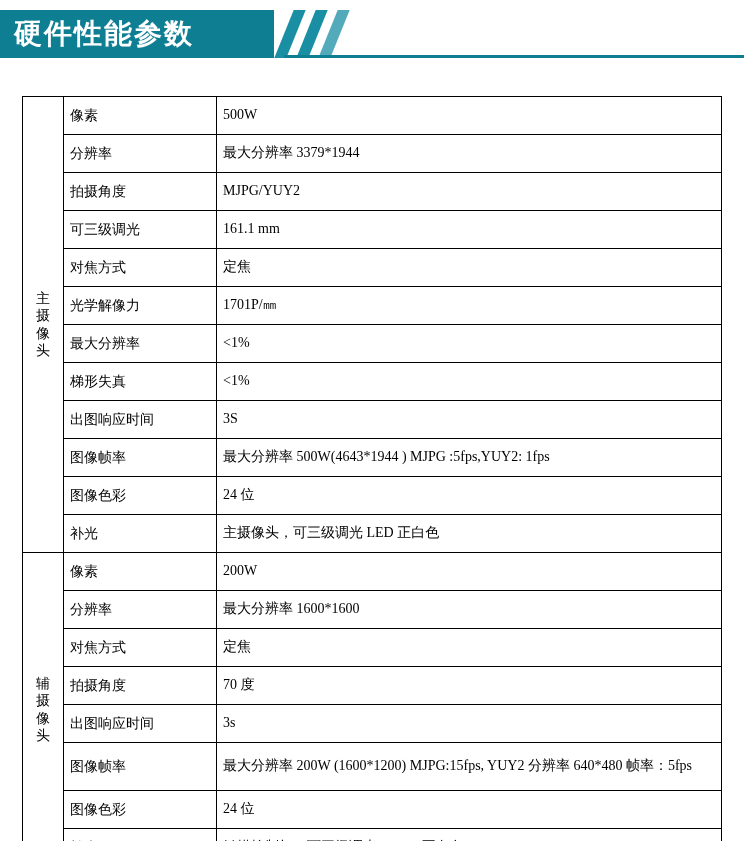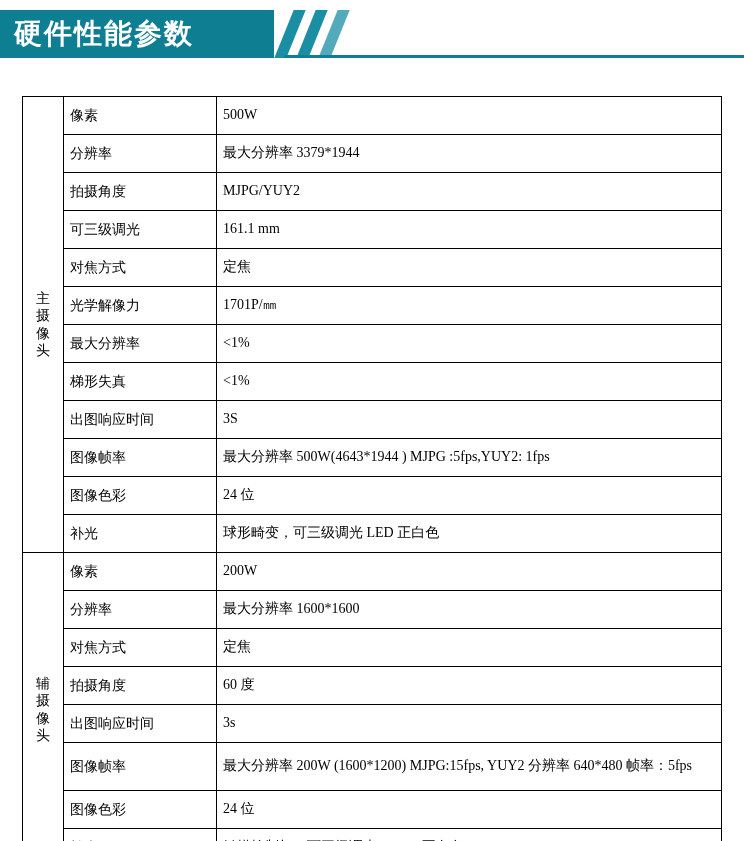--- a/index.html
+++ b/index.html
@@ -175,41 +175,41 @@
       <tr class="r">
         <td class="label">图像帧率</td>
         <td class="value">最大分辨率 500W(4643*1944 ) MJPG :5fps,YUY2: 1fps</td>
       </tr>
       <tr class="r">
         <td class="label">图像色彩</td>
         <td class="value">24 位</td>
       </tr>
       <tr class="r">
         <td class="label">补光</td>
-        <td class="value">球形畸变，可三级调光 LED 正白色</td>
+        <td class="value">主摄像头，可三级调光 LED 正白色</td>
       </tr>
 
       <tr class="r">
         <td class="group" rowspan="8">
           <span class="vtext">辅摄像头</span>
         </td>
         <td class="label">像素</td>
         <td class="value">200W</td>
       </tr>
       <tr class="r">
         <td class="label">分辨率</td>
         <td class="value">最大分辨率 1600*1600</td>
       </tr>
       <tr class="r">
         <td class="label">对焦方式</td>
         <td class="value">定焦</td>
       </tr>
       <tr class="r">
         <td class="label">拍摄角度</td>
-        <td class="value">60 度</td>
+        <td class="value">70 度</td>
       </tr>
       <tr class="r">
         <td class="label">出图响应时间</td>
         <td class="value">3s</td>
       </tr>
       <tr class="r-tall">
         <td class="label">图像帧率</td>
         <td class="value">最大分辨率 200W (1600*1200) MJPG:15fps, YUY2 分辨率 640*480 帧率：5fps</td>
       </tr>
       <tr class="r">

